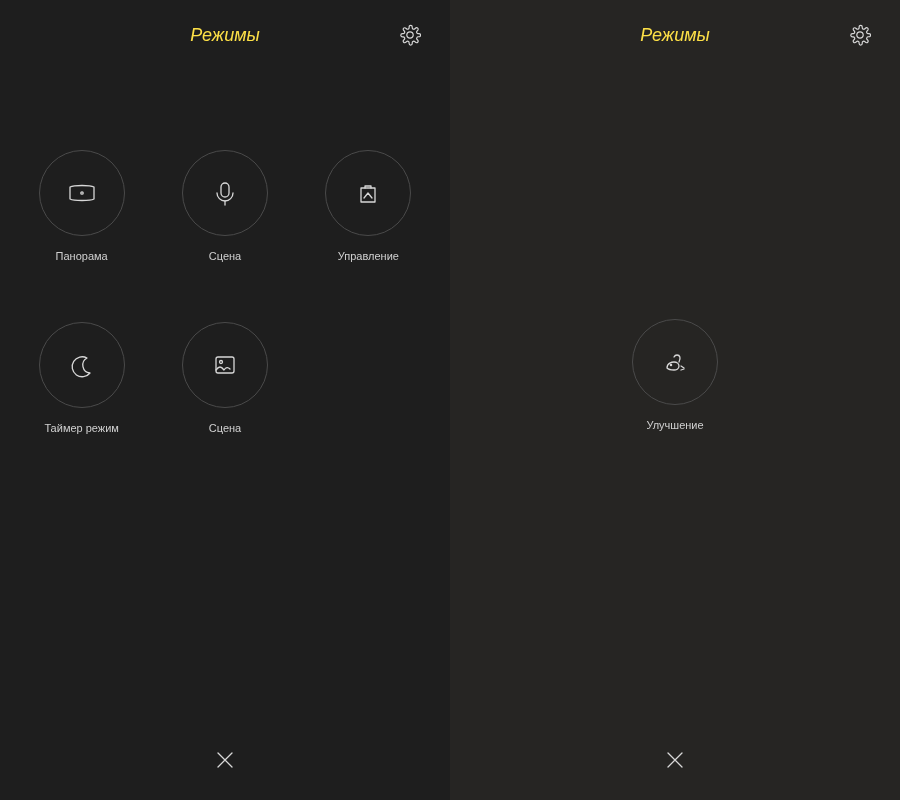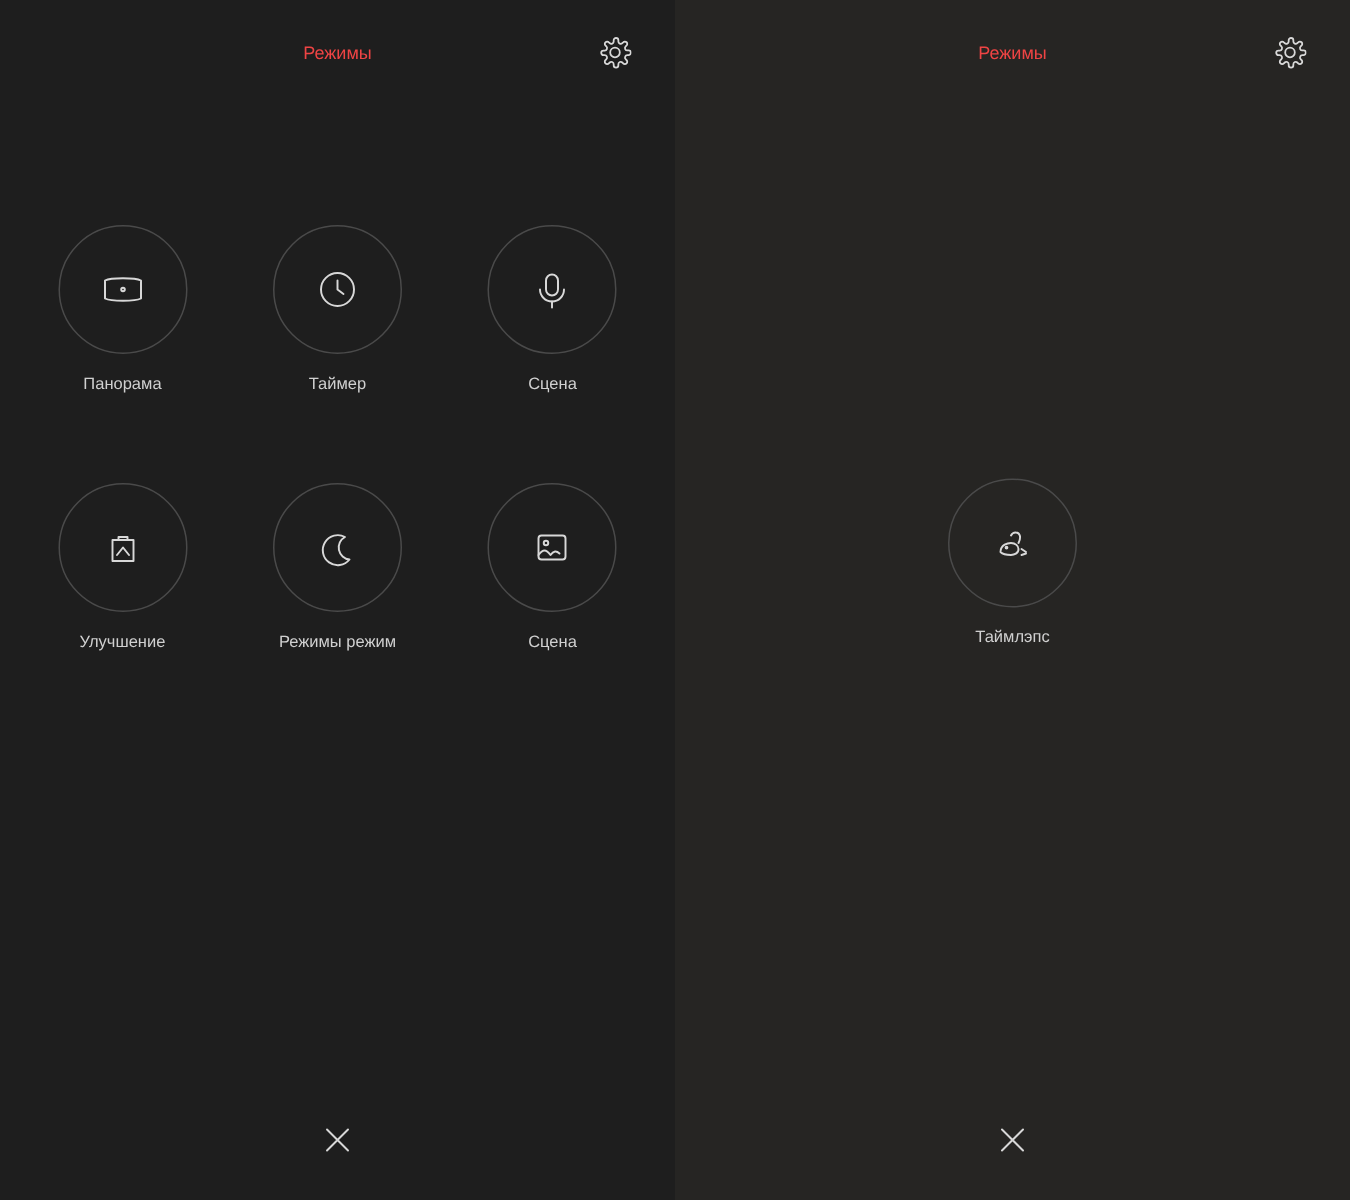--- a/index.html
+++ b/index.html
@@ -20,23 +20,24 @@
   .pane.right { background: #262523; }
 
   .header {
     height: 70px;
     position: relative;
     display: flex;
     align-items: center;
     justify-content: center;
   }
   .header-title {
-    color: #ef4444;
-    font-size: 12px;
+    color: #fde047;
+    font-size: 18px;
     font-weight: 400;
+    font-style: italic;
   }
   .settings-btn {
     position: absolute;
     right: 28px;
     top: 50%;
     transform: translateY(-50%);
     width: 24px;
     height: 24px;
     display: flex;
     align-items: center;
@@ -125,61 +126,52 @@
       <div class="mode-item">
         <div class="mode-circle">
           <svg width="36" height="36" viewBox="0 0 36 36">
             <path class="ico" d="M6 12c4-2 20-2 24 0v12c-4 2-20 2-24 0z"></path>
             <circle class="ico" cx="18" cy="18" r="1.2"></circle>
           </svg>
         </div>
         <div class="mode-label">Панорама</div>
       </div>
 
-      <div class="mode-item">
-        <div class="mode-circle">
-          <svg width="34" height="34" viewBox="0 0 34 34">
-            <circle class="ico" cx="17" cy="17" r="11"></circle>
-            <path class="ico" d="M17 11v6l4 3"></path>
-          </svg>
-        </div>
-        <div class="mode-label">Таймер</div>
-      </div>
 
       <div class="mode-item">
         <div class="mode-circle">
           <svg width="34" height="34" viewBox="0 0 34 34">
             <rect class="ico" x="13" y="7" width="8" height="14" rx="4"></rect>
             <path class="ico" d="M9 17a8 8 0 0 0 16 0"></path>
             <path class="ico" d="M17 25v4"></path>
           </svg>
         </div>
         <div class="mode-label">Сцена</div>
       </div>
 
       <div class="mode-item">
         <div class="mode-circle">
           <svg width="34" height="34" viewBox="0 0 34 34">
             <path class="ico" d="M10 12h14v14H10z"></path>
             <path class="ico" d="M14 12v-2h6v2"></path>
             <path class="ico" d="M13 22l4-5 4 5"></path>
           </svg>
         </div>
-        <div class="mode-label">Улучшение</div>
+        <div class="mode-label">Управление</div>
       </div>
 
 
 
       <div class="mode-item">
         <div class="mode-circle">
           <svg width="34" height="34" viewBox="0 0 34 34">
             <path class="ico" d="M22 10a10 10 0 1 0 3 15 8 8 0 0 1-3-15z"></path>
           </svg>
         </div>
-        <div class="mode-label">Режимы режим</div>
+        <div class="mode-label">Таймер режим</div>
       </div>
 
       <div class="mode-item">
         <div class="mode-circle">
           <svg width="34" height="34" viewBox="0 0 34 34">
             <rect class="ico" x="8" y="9" width="18" height="16" rx="2"></rect>
             <path class="ico" d="M8 22c3-4 5-4 8 0 2-3 4-3 6-1"></path>
             <circle class="ico" cx="13" cy="14" r="1.5"></circle>
           </svg>
         </div>
@@ -212,21 +204,21 @@
     <div class="single">
       <div class="mode-item">
         <div class="mode-circle">
           <svg width="38" height="38" viewBox="0 0 38 38">
             <path class="ico" d="M11 25c0-5 5-6 7-6 3 0 5 2 5 4 0 3-3 4-5 4-3 0-6-1-7-2z"></path>
             <path class="ico" d="M23 19c2-4 1-7-2-7-2 0-3 2-3 2"></path>
             <path class="ico" d="M25 23l3 2M25 27l3-1"></path>
             <circle class="ico" cx="15" cy="22" r="0.6" fill="#d8d8d8"></circle>
           </svg>
         </div>
-        <div class="mode-label">Таймлэпс</div>
+        <div class="mode-label">Улучшение</div>
       </div>
     </div>
   </div>
 
   <div class="close-bar">
     <div class="close-btn">
       <svg width="24" height="24" viewBox="0 0 24 24">
         <path class="ico" d="M5 5l14 14M19 5L5 19"></path>
       </svg>
     </div>

